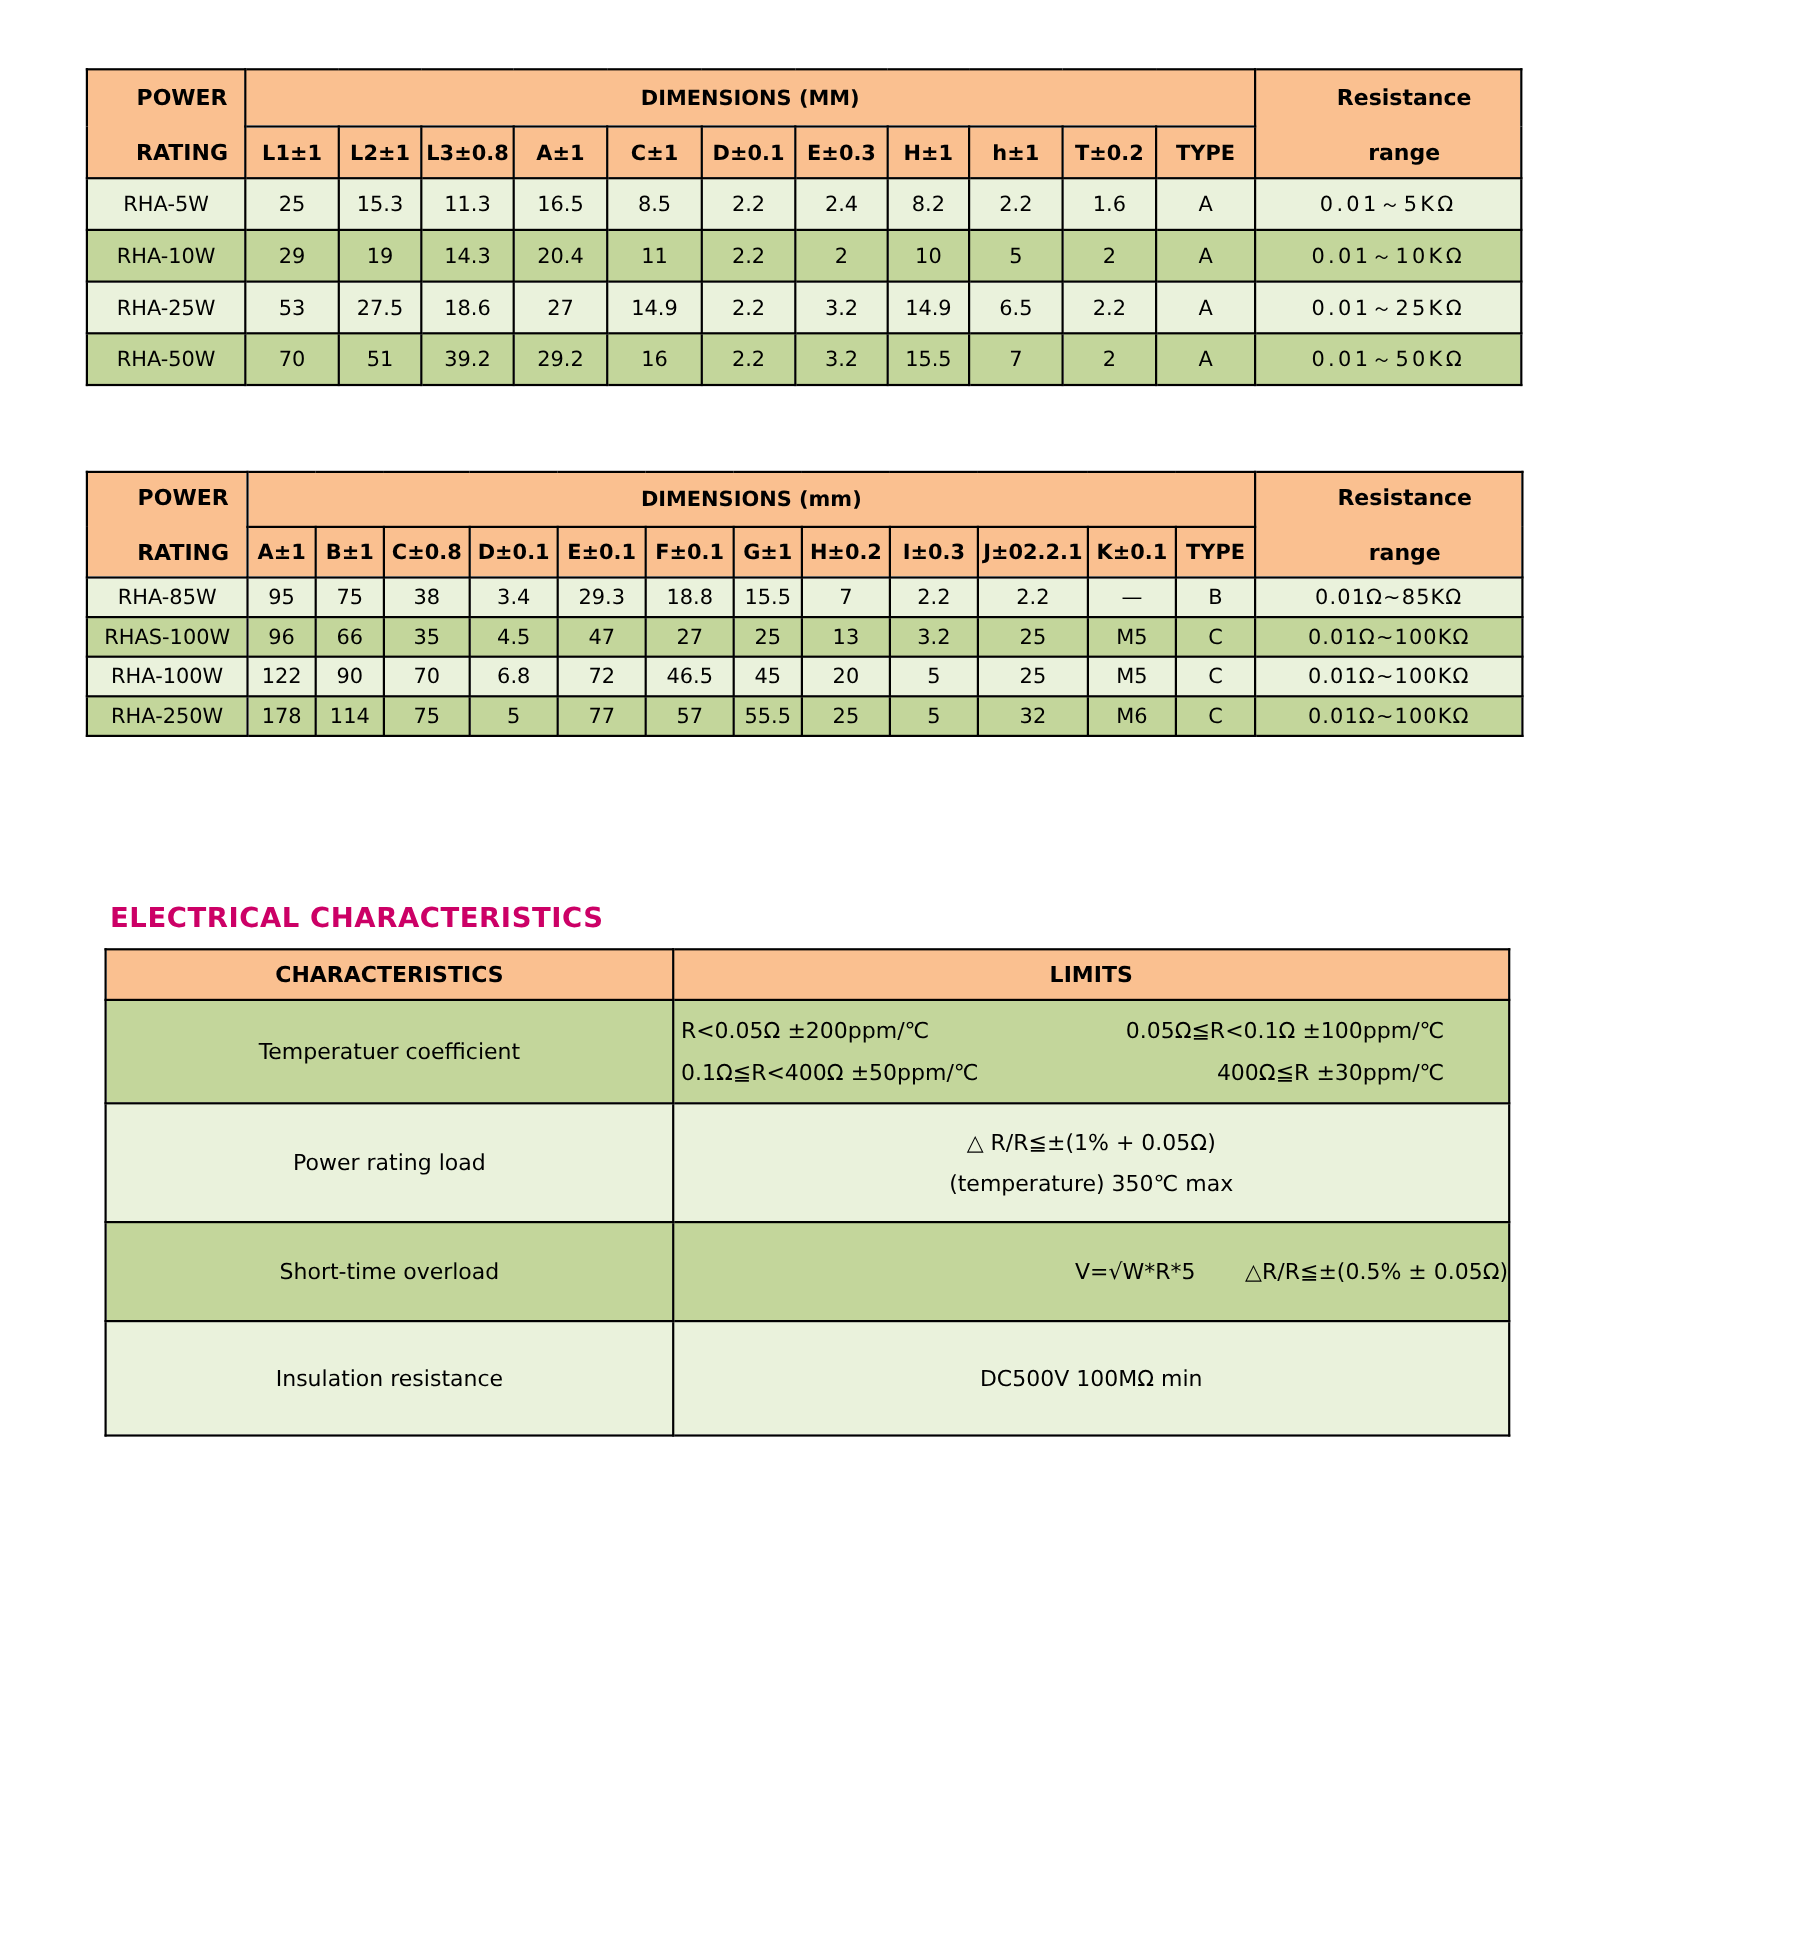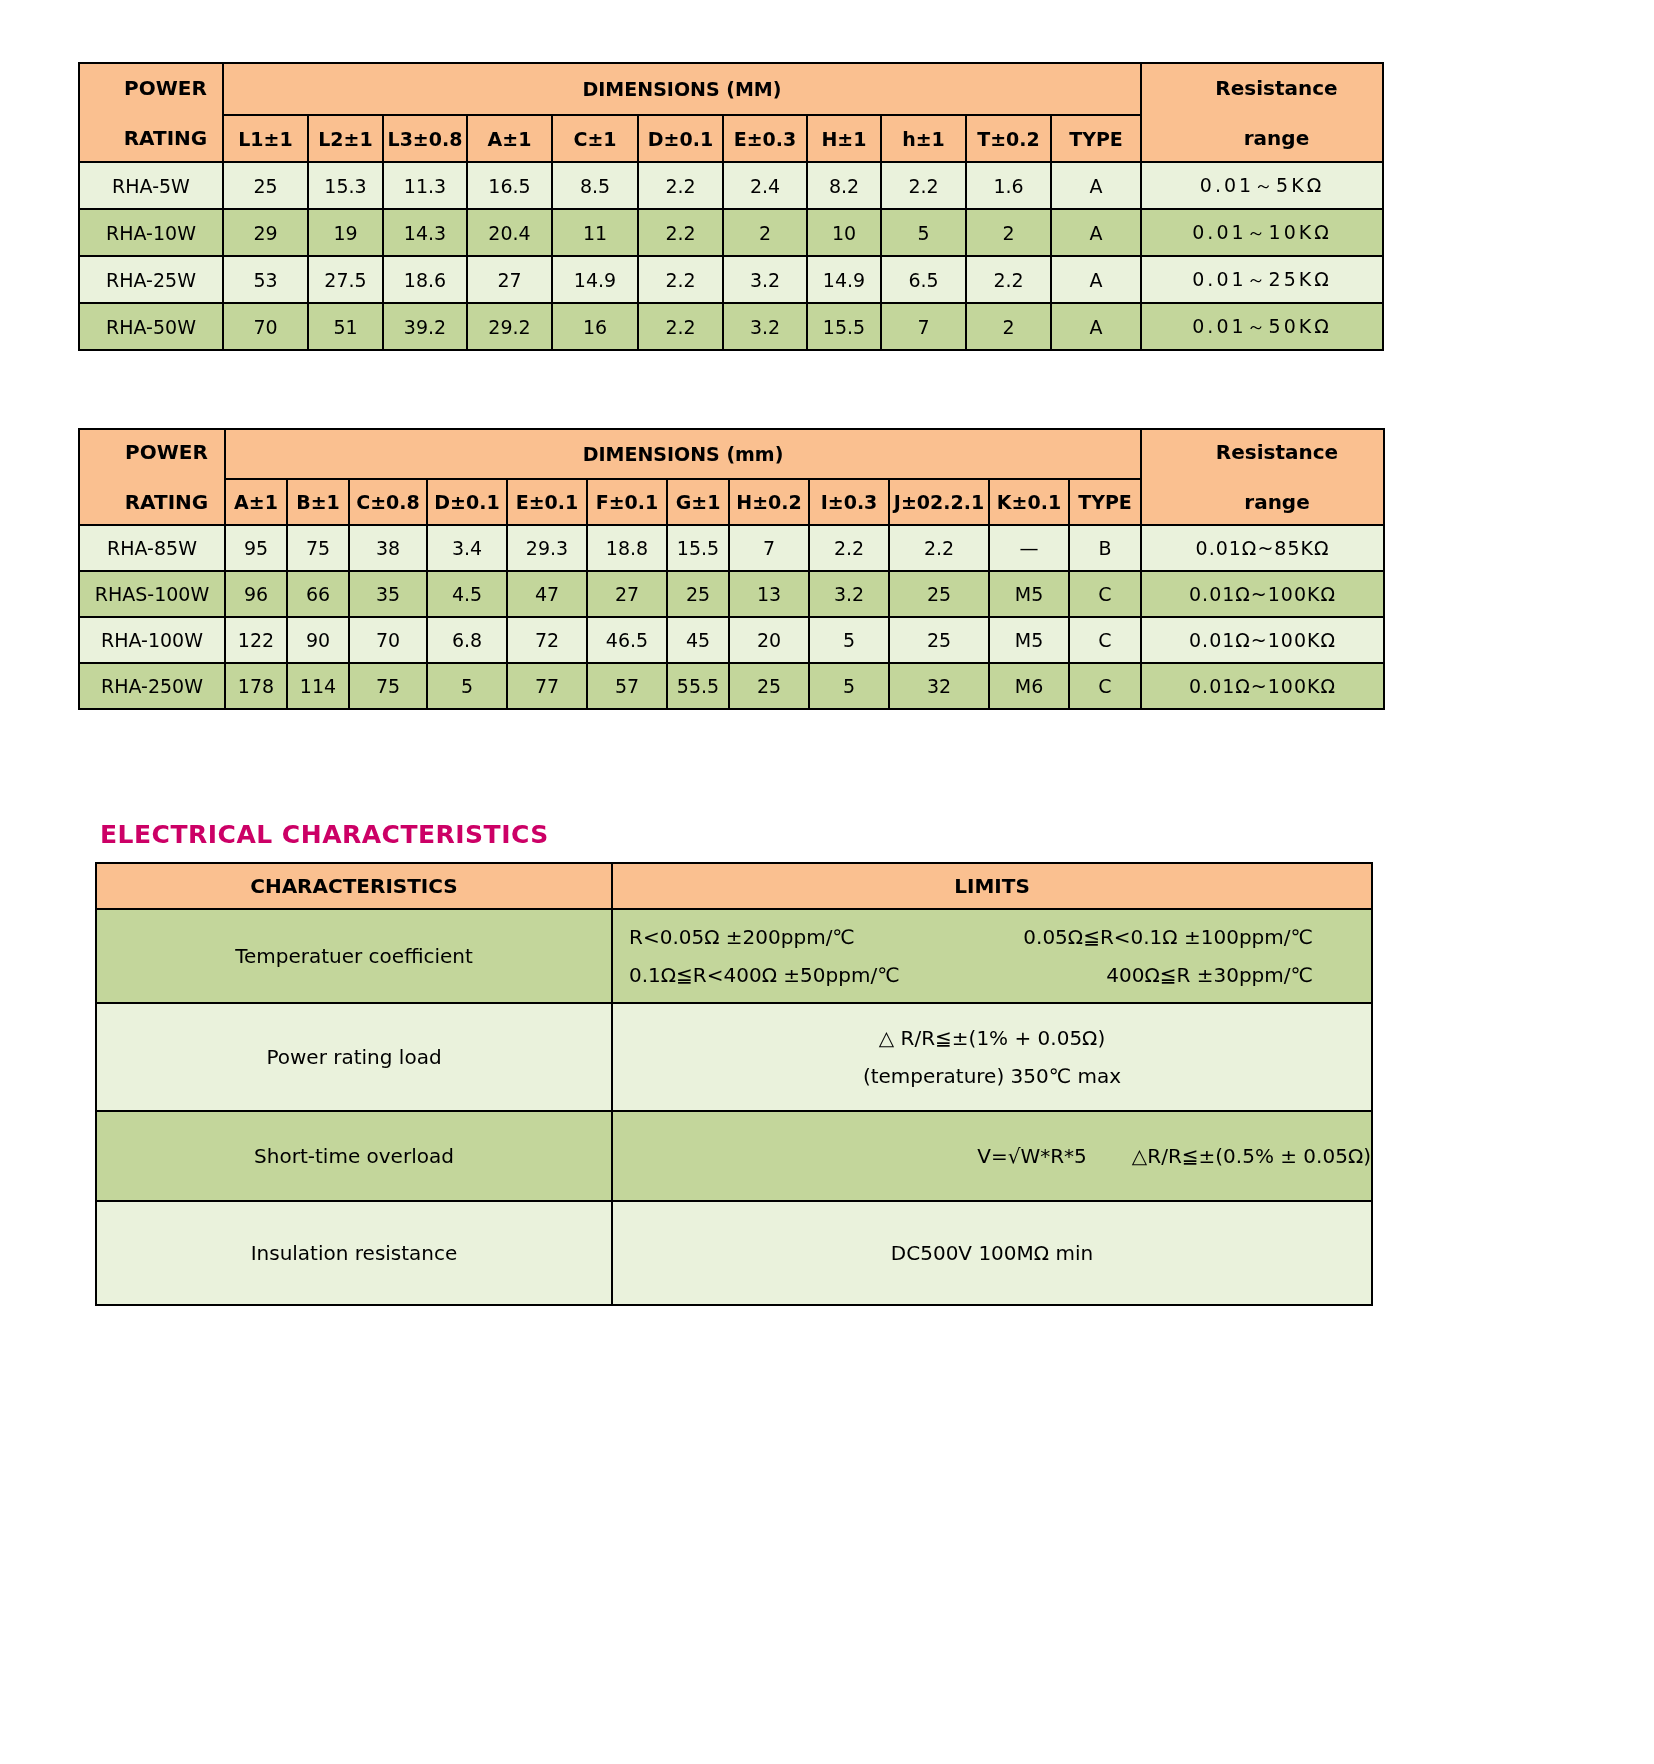--- a/index.html
+++ b/index.html
@@ -16,21 +16,21 @@
   .orange { background: var(--header-bg, #FAC090); }
   .light  { background: var(--row-light, #EAF2DC); }
   .dark   { background: var(--row-dark, #C3D69B); }
 
   
   #t1 { left: 78px; top: 62px;  width: 1304px; }
   #t2 { left: 78px; top: 428px; width: 1305px; }
   .dims th { font-weight: bold; font-size: 19px; }
   .dims td { font-size: 19px; font-weight: normal; }
   #t1 .hr1 { height: 52px; } #t1 .hr2 { height: 47px; } #t1 tbody tr { height: 47px; }
-  #t2 .hr1 { height: 50px; } #t2 .hr2 { height: 46px; } #t2 tbody tr { height: 46px; }
+  #t2 .hr1 { height: 50px; } #t2 .hr2 { height: 46px; } #t2 tbody tr { height: 36px; }
   .stack2 span { display: block; font-size: 20px; padding-left: 29px; }
   .stack2 span + span { margin-top: 26px; }
   .dimhead { font-size: 20px; }
   #t1 .range { letter-spacing: 3px; }
   #t2 .range { letter-spacing: 1px; }
 
   
   .heading {
     position: absolute; left: 100px; top: 820px;
     font-size: 25px; font-weight: bold; color: var(--heading, #CC0066);
@@ -39,21 +39,21 @@
   #t3 { left: 95px; top: 862px; width: 1276px; }
   #t3 th { font-size: 20px; font-weight: bold; }
   #t3 .ehr { height: 46px; }
   #t3 td { font-size: 20px; }
   #t3 .char { text-align: center; }
   .wspace { word-spacing: 10px; }
   .limbox { display: flex; flex-direction: column; justify-content: space-evenly; width: 100%; margin: 0 auto; }
   .pairline { display: flex; text-align: left; }
   .pairline .p1 { margin-left: 70px; }
   .pairline .p2 { margin-left: 205px; }
-  .spread { display: flex; justify-content: space-between; padding: 0 58px 0 16px; text-align: left; }
+  .spread { display: flex; justify-content: space-between; padding: 0 58px 0 6px; text-align: left; }
   .centerline { display: flex; justify-content: flex-end; gap: 45px; }
   .cline { text-align: center; }
 </style>
 </head>
 <body>
 
 <div class="page">
 
   <table id="t1" class="dims">
     <colgroup>

